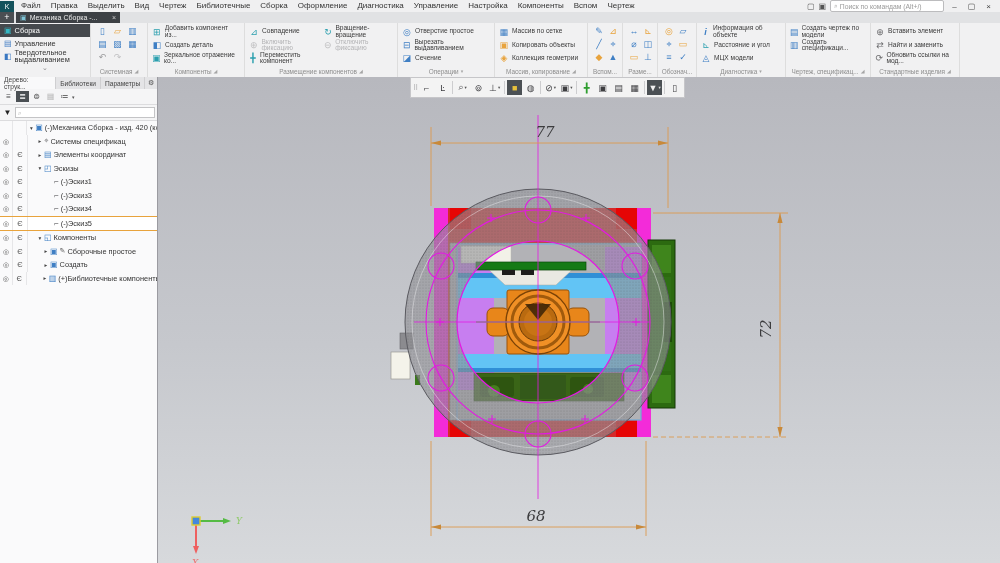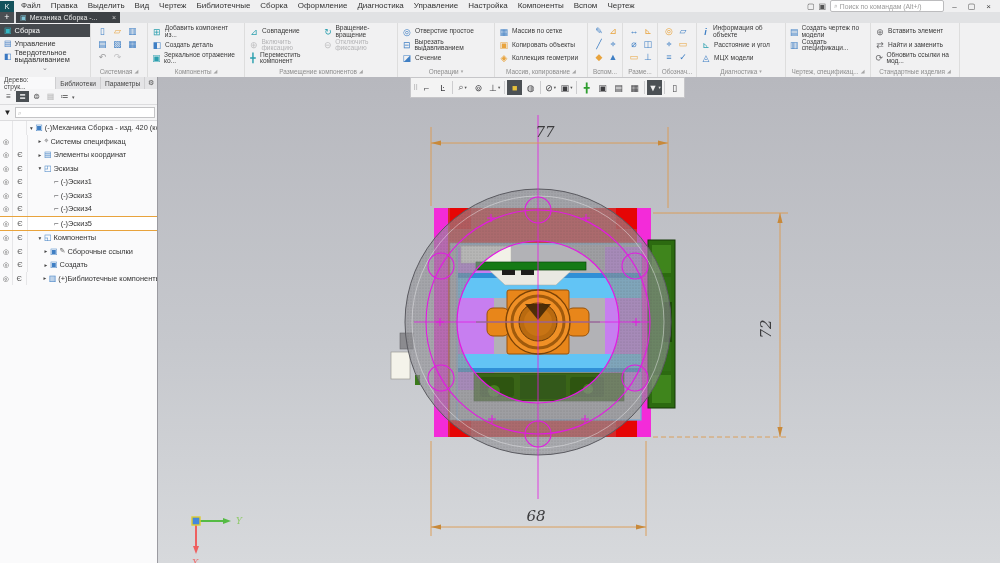--- a/index.html
+++ b/index.html
@@ -456,21 +456,21 @@
         <span class="exp" style="margin-left:8px">▾</span>
         <span class="ticon" style="color:#3f7fc4">◱</span>
         <span class="tlabel">Компоненты</span>
       </div>
       <div class="trow">
         <span class="g1">◎</span>
         <span class="g2">Є</span>
         <span class="exp" style="margin-left:14px">▸</span>
         <span class="ticon" style="color:#3f7fc4">▣</span>
         <span class="ticon" style="color:#555;font-size:7px">✎</span>
-        <span class="tlabel">Сборочные ссылки</span>
+        <span class="tlabel">Сборочные простое</span>
       </div>
       <div class="trow">
         <span class="g1">◎</span>
         <span class="g2">Є</span>
         <span class="exp" style="margin-left:14px">▸</span>
         <span class="ticon" style="color:#3f7fc4">▣</span>
         <span class="tlabel">Создать</span>
       </div>
       <div class="trow">
         <span class="g1">◎</span>

